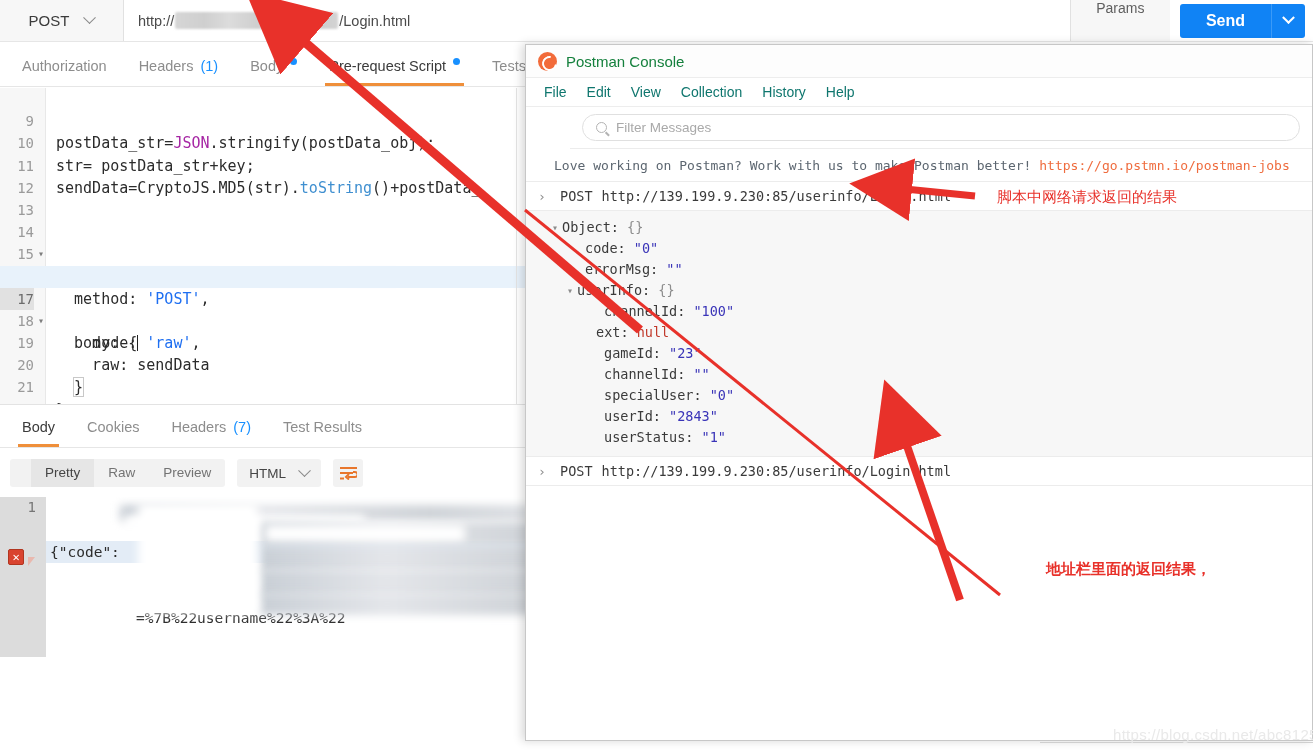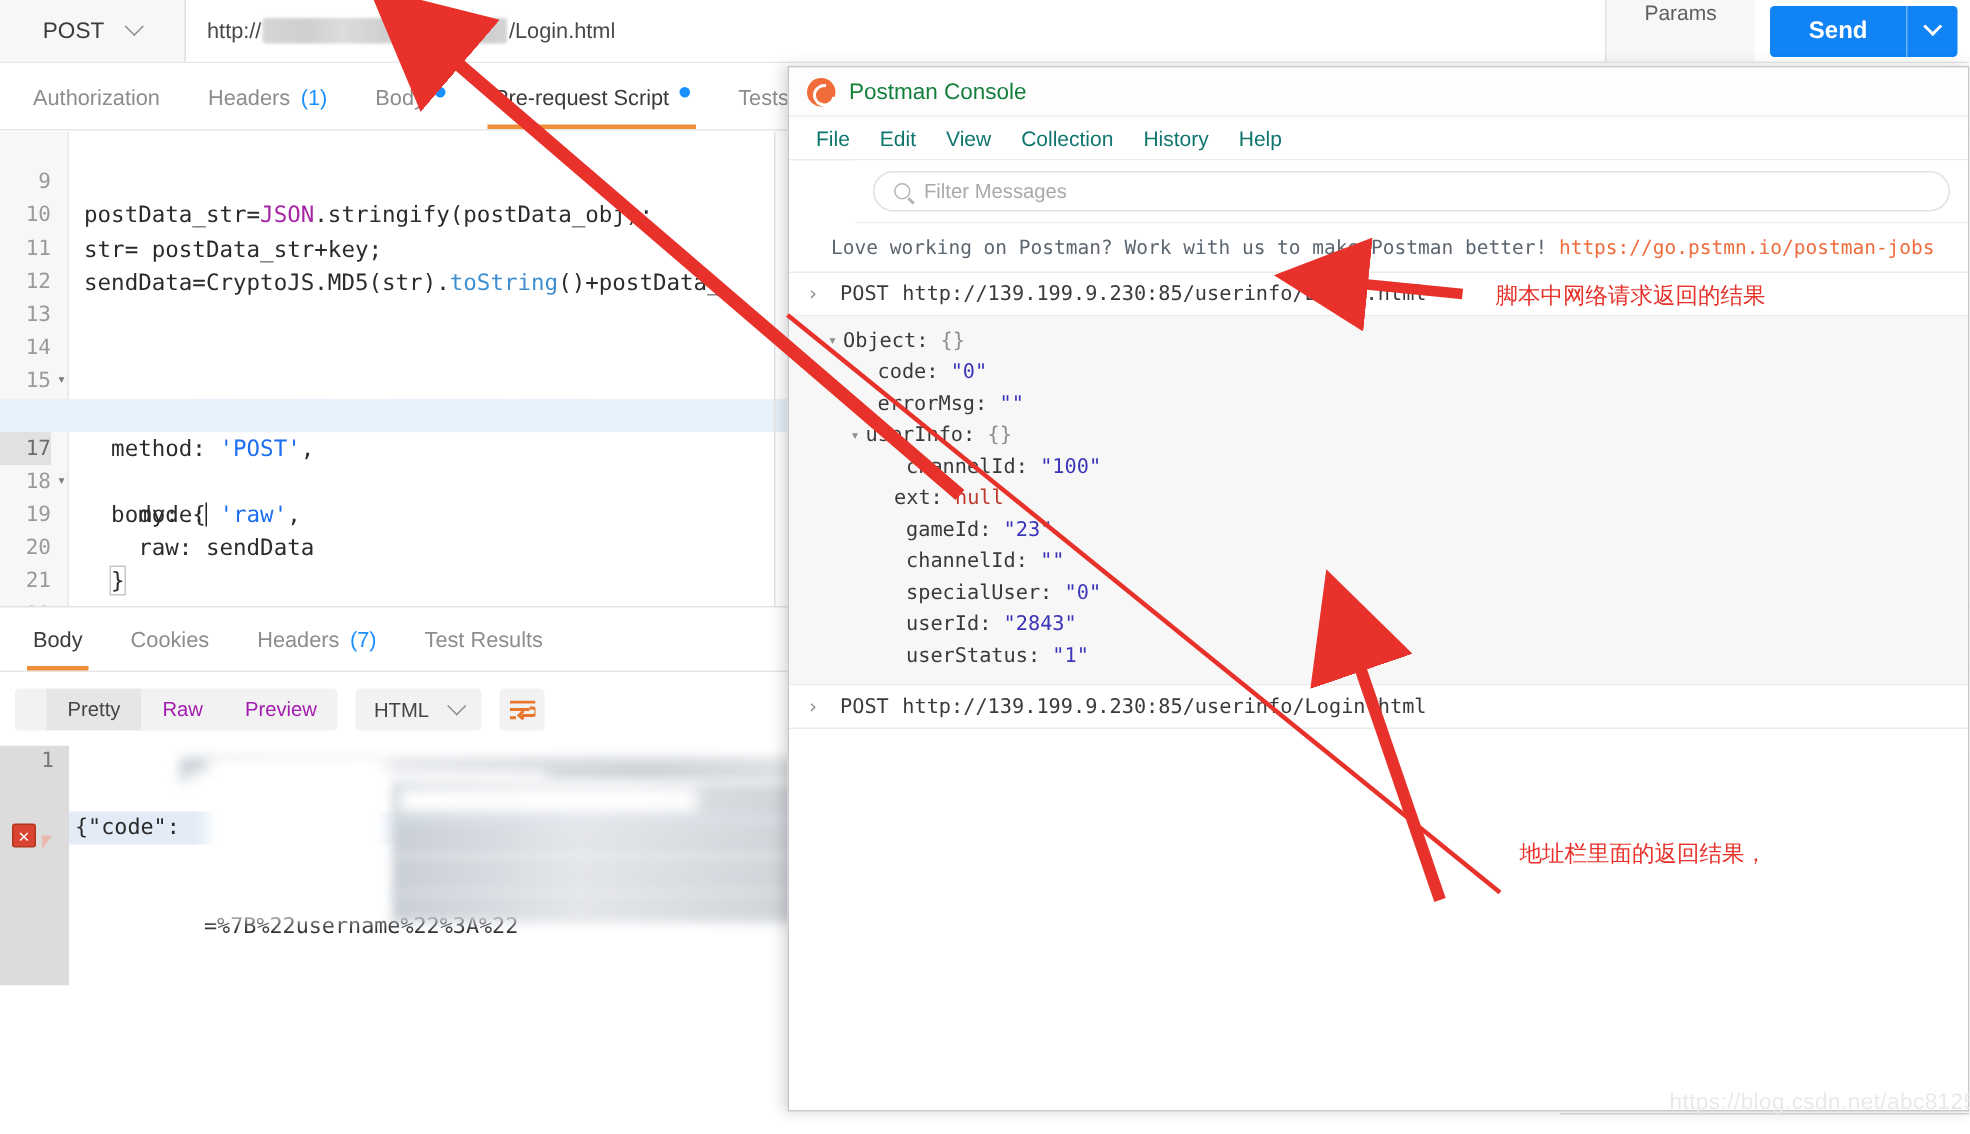--- a/index.html
+++ b/index.html
@@ -101,21 +101,21 @@
   .res-tabs {
     position:absolute; left:0; top:406px; width:1313px; height:42px;
     display:flex; align-items:flex-end; border-bottom:1px solid #e6e6e6; background:#fff; padding-left:6px;
   }
   
   .res-toolbar {
     position:absolute; left:0; top:449px; width:1313px; height:48px; background:#fff;
     display:flex; align-items:center; padding-left:10px; gap:12px;
   }
   .seg { display:flex; background:#f2f2f2; border-radius:3px; overflow:hidden; }
-  .seg div { padding:0 14px; height:28px; line-height:28px; font-size:13.5px; color:#a21caf; cursor:pointer; }
+  .seg div { padding:0 14px; height:28px; line-height:28px; font-size:13.5px; color:#737373; cursor:pointer; }
   .seg div.on { color:#454545; background:#e6e6e6;margin-left:21px; }
   .fmt-sel { display:flex; align-items:center; gap:14px; background:#f2f2f2; border-radius:3px;
              height:28px; padding:0 12px; font-size:13.5px; color:#454545; cursor:pointer; }
   .wrap-btn { width:30px;height:28px;background:#f2f2f2;border-radius:3px;display:flex;
               align-items:center;justify-content:center;cursor:pointer; }
   .wrap-btn svg { display:block; }
 
   
   .res-body { position:absolute; left:0; top:497px; width:1313px; height:160px; background:#fff; overflow:hidden; }
   .res-gutter { position:absolute; left:0; top:0; width:46px; height:100%; background:#dcdcdc; }
@@ -465,19 +465,19 @@
 
     <line x1="525" y1="210" x2="1000" y2="595" stroke="#e8312a" stroke-width="3"></line>
 
     <line x1="975" y1="196" x2="905" y2="189" stroke="#e8312a" stroke-width="7" marker-end="url(#ah)"></line>
 
     <line x1="960" y1="600" x2="905" y2="440" stroke="#e8312a" stroke-width="8" marker-end="url(#ah)"></line>
   </svg>
 
   <div class="anno">
     <div class="anno-txt" style="left:997px; top:188px;">脚本中网络请求返回的结果</div>
-    <div class="anno-txt" style="left:1013px; top:560px;">地址栏里面的返回结果，</div>
+    <div class="anno-txt" style="left:1046px; top:560px;font-weight:bold;">地址栏里面的返回结果，</div>
   </div>
 
   <div class="wm-line"></div>
   <div class="watermark">https://blog.csdn.net/abc8125</div>
 
 </div>
 
 </body></html>

